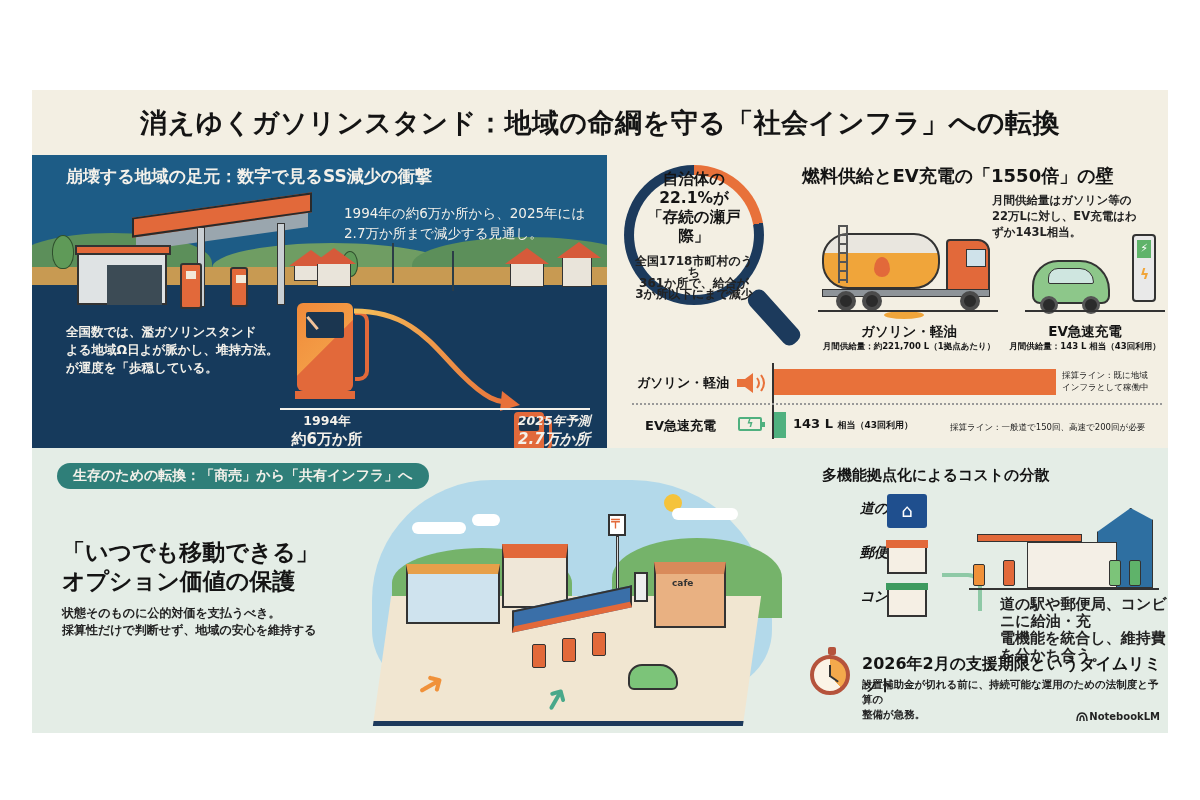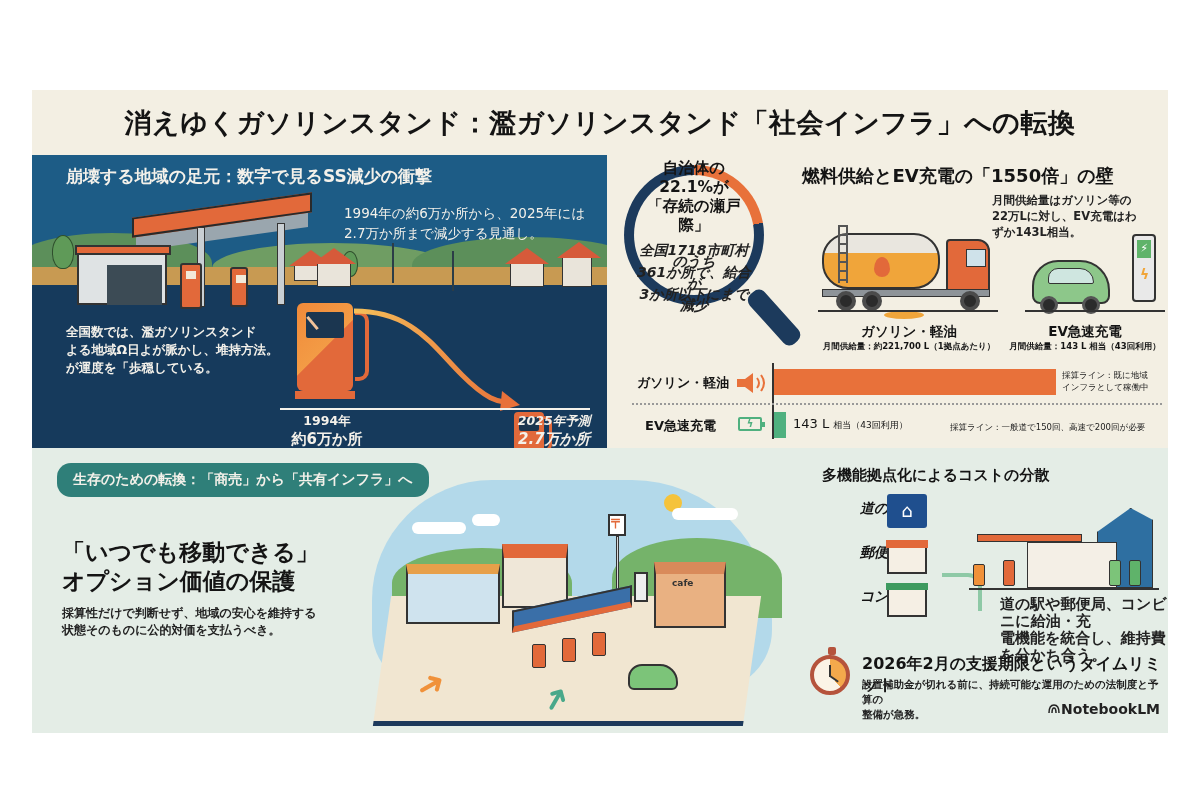--- a/index.html
+++ b/index.html
@@ -49,21 +49,21 @@
   .yr .y { font-size: 12.5px; line-height: 16px; }
   .yr .v { font-size: 15px; line-height: 20px; }
 
   
   .mag { position: absolute; left: 592px; top: 75px; }
   .mag-ring { position: absolute; left: 0; top: 0; width: 140px; height: 140px; border-radius: 50%;
     background: conic-gradient(#e8713a 0deg 80deg, #1c3a5c 80deg 360deg); }
   .mag-inner { position: absolute; left: 10px; top: 10px; width: 120px; height: 120px; border-radius: 50%; background: #f3efe3;
     display: flex; flex-direction: column; align-items: center; justify-content: center; text-align: center; }
   .mag-inner .t1 { font-size: 15.5px; font-weight: bold; color: #141414; line-height: 19px; }
-  .mag-inner .t2 { font-size: 14px; font-weight: bold; color: #222; line-height: 11px; margin-top: 10px; font-style: italic; }
+  .mag-inner .t2 { font-size: 12px; font-weight: bold; color: #222; line-height: 11px; margin-top: 10px; }
   .mag-handle { position: absolute; left: 118px; top: 128px; width: 20px; height: 66px; background: #1c3a5c; border-radius: 8px; transform: rotate(-42deg); transform-origin: top center; }
 
   .rt-title { position: absolute; left: 770px; top: 74px; font-size: 18px; font-weight: bold; color: #141414; }
   .rt-note { position: absolute; left: 960px; top: 102px; width: 170px; font-size: 11.5px; font-weight: bold; color: #222; line-height: 16px; }
 
   .truck { position: absolute; left: 790px; top: 135px; }
   .tank { position: absolute; left: 0; top: 8px; width: 118px; height: 56px; border-radius: 26px; background: linear-gradient(#e9e6df 0 34%, #f0a53a 34% 100%); border: 2px solid #333; }
   .drop { position: absolute; left: 50px; top: 22px; width: 16px; height: 20px; background: #e2693a; border-radius: 50% 50% 50% 50% / 60% 60% 40% 40%; }
   .ladder { position: absolute; left: 16px; top: 0px; width: 10px; height: 58px; border-left: 2px solid #555; border-right: 2px solid #555;
     background: repeating-linear-gradient(#555 0 2px, transparent 2px 9px); }
@@ -85,29 +85,29 @@
   .cap { position: absolute; text-align: center; color: #141414; }
   .cap .n { font-size: 13.5px; font-weight: bold; line-height: 18px; }
   .cap .s { font-size: 8.5px; font-weight: bold; line-height: 12px; }
 
   .cmp-label { position: absolute; font-size: 13px; font-weight: bold; color: #141414; }
   .axis { position: absolute; left: 740px; top: 273px; width: 2px; height: 76px; background: #333; }
   .bar-orange { position: absolute; left: 742px; top: 279px; width: 282px; height: 26px; background: #e8713a; }
   .bar-green { position: absolute; left: 742px; top: 322px; width: 12px; height: 26px; background: #4fb07f; }
   .dotted { position: absolute; left: 600px; top: 313px; width: 530px; border-top: 2px dotted #999; }
   .bar-note { position: absolute; font-size: 8.5px; font-weight: normal; color: #222; line-height: 12px; }
-  .bar-val { position: absolute; left: 761px; top: 326px; font-size: 13px; font-weight: normal; color: #141414; }
+  .bar-val { position: absolute; left: 761px; top: 326px; font-size: 13px; font-weight: bold; color: #141414; }
   .bar-val small { font-size: 9px; }
   .speaker { position: absolute; left: 705px; top: 283px; }
   .battery { position: absolute; left: 706px; top: 327px; width: 24px; height: 14px; border: 2px solid #4fb07f; border-radius: 2px; color: #4fb07f; font-size: 10px; line-height: 10px; text-align: center; font-weight: bold; }
   .battery::after { content: ""; position: absolute; right: -5px; top: 3px; width: 3px; height: 5px; background: #4fb07f; }
 
   
   .bottom { position: absolute; left: 0; top: 358px; width: 1136px; height: 285px; background: #e4ede6; }
-  .pill { position: absolute; left: 25px; top: 15px; height: 34px; padding: 0 16px; border-radius: 14px; background: #2f7f79; color: #f4f1ea;
+  .pill { position: absolute; left: 25px; top: 15px; height: 26px; padding: 0 16px; border-radius: 14px; background: #2f7f79; color: #f4f1ea;
     font-size: 14px; font-weight: bold; display: flex; align-items: center; }
   .big-h { position: absolute; left: 30px; top: 90px; font-size: 23px; font-weight: bold; color: #141414; line-height: 29px; }
   .big-p { position: absolute; left: 30px; top: 157px; font-size: 12px; font-weight: bold; color: #222; line-height: 17px; }
 
   .scene { position: absolute; left: 340px; top: 20px; width: 420px; height: 265px; }
   .sky { position: absolute; left: 0; top: 12px; width: 400px; height: 210px; background: #b3d9ea; border-radius: 120px 140px 60px 60px; }
   .sun { position: absolute; left: 292px; top: 26px; width: 18px; height: 18px; border-radius: 50%; background: #f5c33b; }
   .cloud { position: absolute; height: 12px; background: #fff; border-radius: 8px; }
   .mtn { position: absolute; background: #75b36a; border-radius: 50% 50% 0 0; }
   .lot { position: absolute; left: 10px; top: 128px; width: 370px; height: 130px; background: #f1e6d1; transform: skewX(-8deg); border-bottom: 5px solid #1c3a5c; }
@@ -137,27 +137,27 @@
   .hub-pump { position: absolute; top: 52px; width: 12px; height: 26px; border: 1.5px solid #333; border-radius: 2px; }
   .hub-base { position: absolute; left: -8px; top: 80px; width: 190px; height: 2px; background: #333; }
   .hub-text { position: absolute; left: 968px; top: 148px; width: 170px; font-size: 15px; font-weight: bold; color: #222; line-height: 17px; }
 
   .timer { position: absolute; left: 778px; top: 207px; width: 40px; height: 40px; border-radius: 50%; border: 4px solid #b5533c; background: conic-gradient(#f4a94c 0 140deg, #fbf3e6 140deg 360deg); }
   .timer::before { content: ""; position: absolute; left: 14px; top: -12px; width: 8px; height: 8px; background: #b5533c; border-radius: 2px; }
   .timer .hand1 { position: absolute; left: 15px; top: 6px; width: 2px; height: 12px; background: #333; }
   .timer .hand2 { position: absolute; left: 16px; top: 16px; width: 10px; height: 2px; background: #333; transform: rotate(35deg); transform-origin: left center; }
   .deadline-h { position: absolute; left: 830px; top: 206px; font-size: 16px; font-weight: bold; color: #141414; }
   .deadline-p { position: absolute; left: 830px; top: 229px; width: 300px; font-size: 10.5px; font-weight: bold; color: #222; line-height: 15px; }
-  .brand { position: absolute; right: 8px; top: 253px; font-size: 14px; font-weight: bold; color: #222; display: flex; align-items: center; gap: 1px; }
+  .brand { position: absolute; right: 8px; top: 263px; font-size: 10px; font-weight: bold; color: #222; display: flex; align-items: center; gap: 1px; }
 </style>
 </head>
 <body>
 
 <div class="sheet">
-  <div class="main-title">消えゆくガソリンスタンド：濫ガソリンスタンド「社会インフラ」への転換</div>
+  <div class="main-title">消えゆくガソリンスタンド：地域の命綱を守る「社会インフラ」への転換</div>
 
   <div class="panel-left">
     <div class="hill" style="left:-20px;top:78px;width:200px;height:60px;"></div>
     <div class="hill b" style="left:180px;top:88px;width:240px;height:50px;"></div>
     <div class="hill" style="left:380px;top:82px;width:230px;height:56px;"></div>
     <div class="field"></div>
     <div class="ground"></div>
 
     <div class="tree" style="left:20px;top:80px;"></div>
     <div class="tree" style="left:310px;top:96px;width:16px;height:26px;"></div>
@@ -299,22 +299,22 @@
   <div class="bar-val"><span>143 L</span> <small>相当（43回利用）</small></div>
   <div class="bar-note" style="left:918px;top:331px;">採算ライン：一般道で150回、高速で200回が必要</div>
 
   <div class="bottom">
     <div class="pill">生存のための転換：「商売」から「共有インフラ」へ</div>
     <div class="big-h">
       <div>「いつでも移動できる」</div>
       <div>オプション価値の保護</div>
     </div>
     <div class="big-p">
+      <div>状態そのものに公的対価を支払うべき。</div>
       <div>採算性だけで判断せず、地域の安心を維持する</div>
-      <div>状態そのものに公的対価を支払うべき。</div>
     </div>
 
     <div class="scene">
       <div class="sky"></div>
       <div class="sun"></div>
       <div class="cloud" style="left:40px;top:54px;width:54px;"></div>
       <div class="cloud" style="left:100px;top:46px;width:28px;"></div>
       <div class="cloud" style="left:300px;top:40px;width:66px;"></div>
       <div class="mtn" style="left:20px;top:80px;width:180px;height:70px;"></div>
       <div class="mtn" style="left:240px;top:70px;width:170px;height:80px;"></div>

